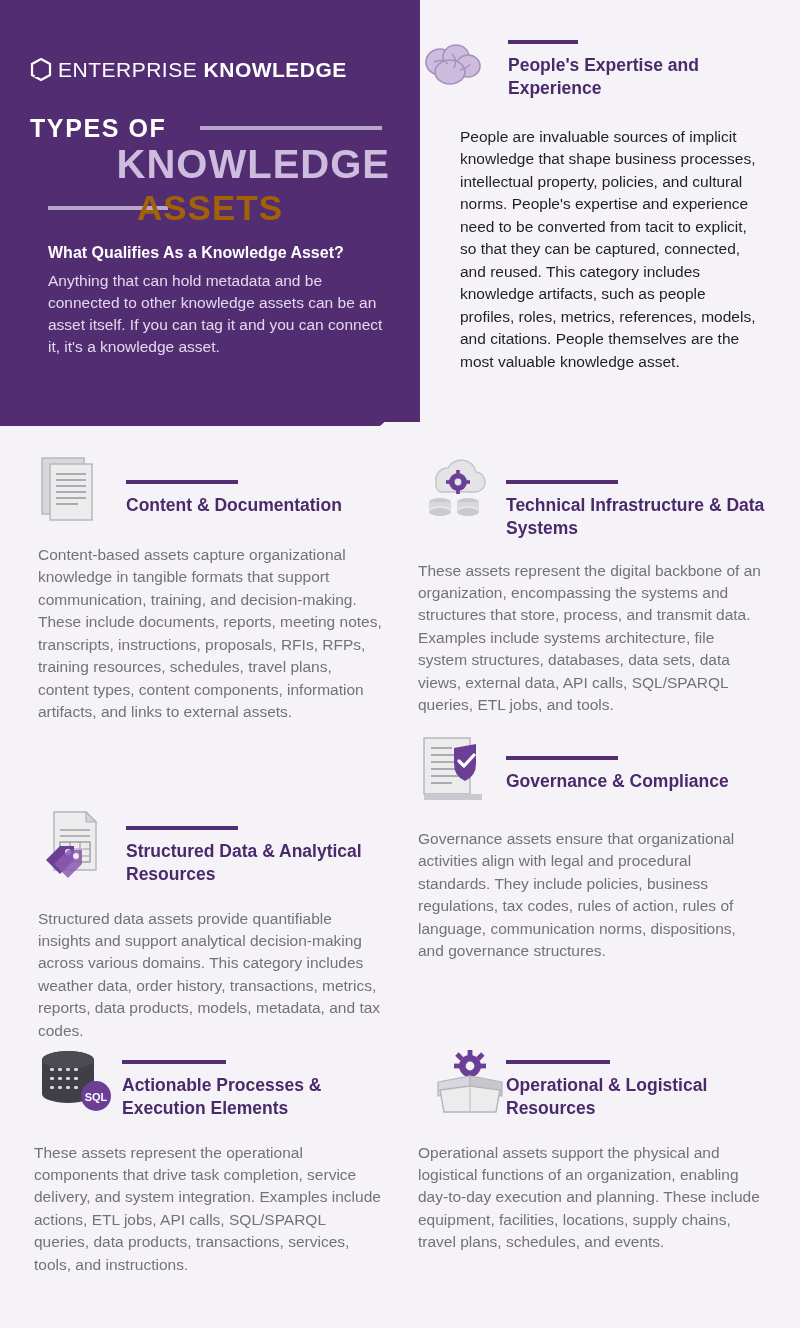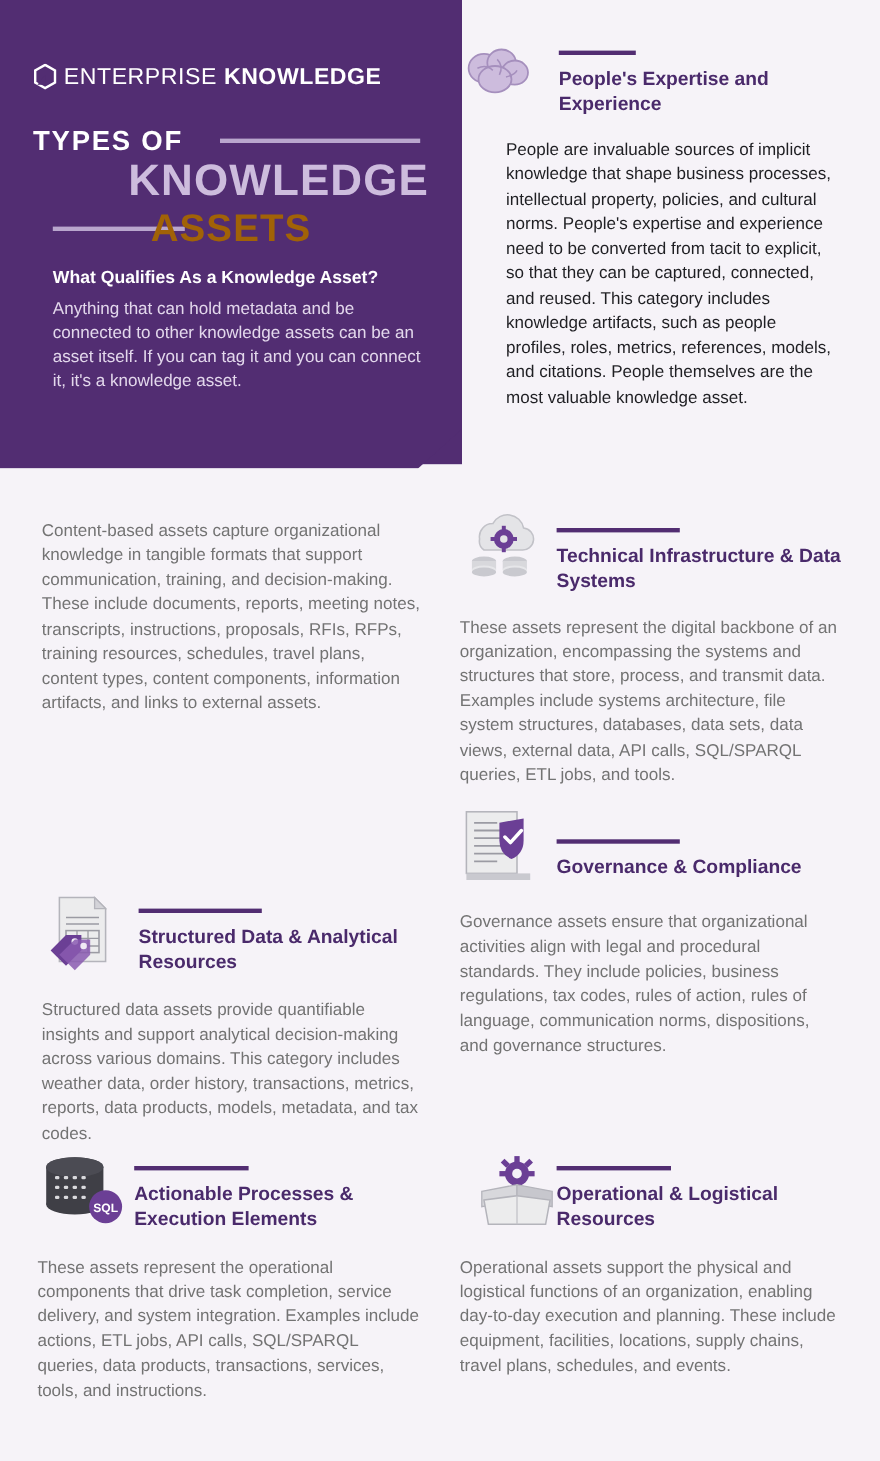--- a/index.html
+++ b/index.html
@@ -130,21 +130,21 @@
   
   .card { position: absolute; }
   .card .hrule {
     height: 4px;
     background: #522d72;
     width: 112px;
     margin-bottom: 8px;
   }
   .card .head {
     display: flex;
-    align-items: center;
+    align-items: flex-start;
     gap: 12px;
   }
   .card .icon {
     flex: 0 0 auto;
     width: 76px;
     height: 72px;
     position: relative;
   }
   .card h3 {
     color: #4a2a6b;
@@ -212,20 +212,40 @@
       </span>
       <div style="flex:1 1 auto;">
         <div class="hrule" style="width:70px;"></div>
         <h3>People's Expertise and Experience</h3>
       </div>
     </div>
     <p style="margin-left:40px; width:300px;">People are invaluable sources of implicit knowledge that shape business processes, intellectual property, policies, and cultural norms. People's expertise and experience need to be converted from tacit to explicit, so that they can be captured, connected, and reused. This category includes knowledge artifacts, such as people profiles, roles, metrics, references, models, and citations. People themselves are the most valuable knowledge asset.</p>
   </div>
 
   <div class="card" style="left:38px; top:452px; width:350px;">
+    <div class="head">
+      <span class="icon">
+        <svg width="66" height="72" viewBox="0 0 66 72">
+          <rect x="4" y="6" width="42" height="56" fill="#d8d8dc" stroke="#b4b4bb" stroke-width="1.4"></rect>
+          <rect x="12" y="12" width="42" height="56" fill="#ececed" stroke="#b4b4bb" stroke-width="1.4"></rect>
+          <g stroke="#9b9ba3" stroke-width="1.6">
+            <path d="M18 22 H48"></path>
+              <path d="M18 28 H48"></path>
+              <path d="M18 34 H48"></path>
+            <path d="M18 40 H48"></path>
+              <path d="M18 46 H48"></path>
+              <path d="M18 52 H40"></path>
+          </g>
+        </svg>
+      </span>
+      <div style="flex:1 1 auto; padding-top:28px;">
+        <div class="hrule" style="width:112px;"></div>
+        <h3>Content &amp; Documentation</h3>
+      </div>
+    </div>
     <p style="width:348px; margin-top:20px;">Content-based assets capture organizational knowledge in tangible formats that support communication, training, and decision-making. These include documents, reports, meeting notes, transcripts, instructions, proposals, RFIs, RFPs, training resources, schedules, travel plans, content types, content components, information artifacts, and links to external assets.</p>
   </div>
 
   <div class="card" style="left:418px; top:452px; width:350px;">
     <div class="head">
       <span class="icon">
         <svg width="78" height="72" viewBox="0 0 78 72">
           <path d="M18 30 a12 12 0 0 1 12 -14 a15 15 0 0 1 28 4 a10 10 0 0 1 -2 20 H22 a10 10 0 0 1 -4 -10 Z" fill="#e4e4e7" stroke="#c2c2c8" stroke-width="1.4"></path>
           <circle cx="40" cy="30" r="9" fill="#6b3f95"></circle>
           <circle cx="40" cy="30" r="3.4" fill="#e4e4e7"></circle>

